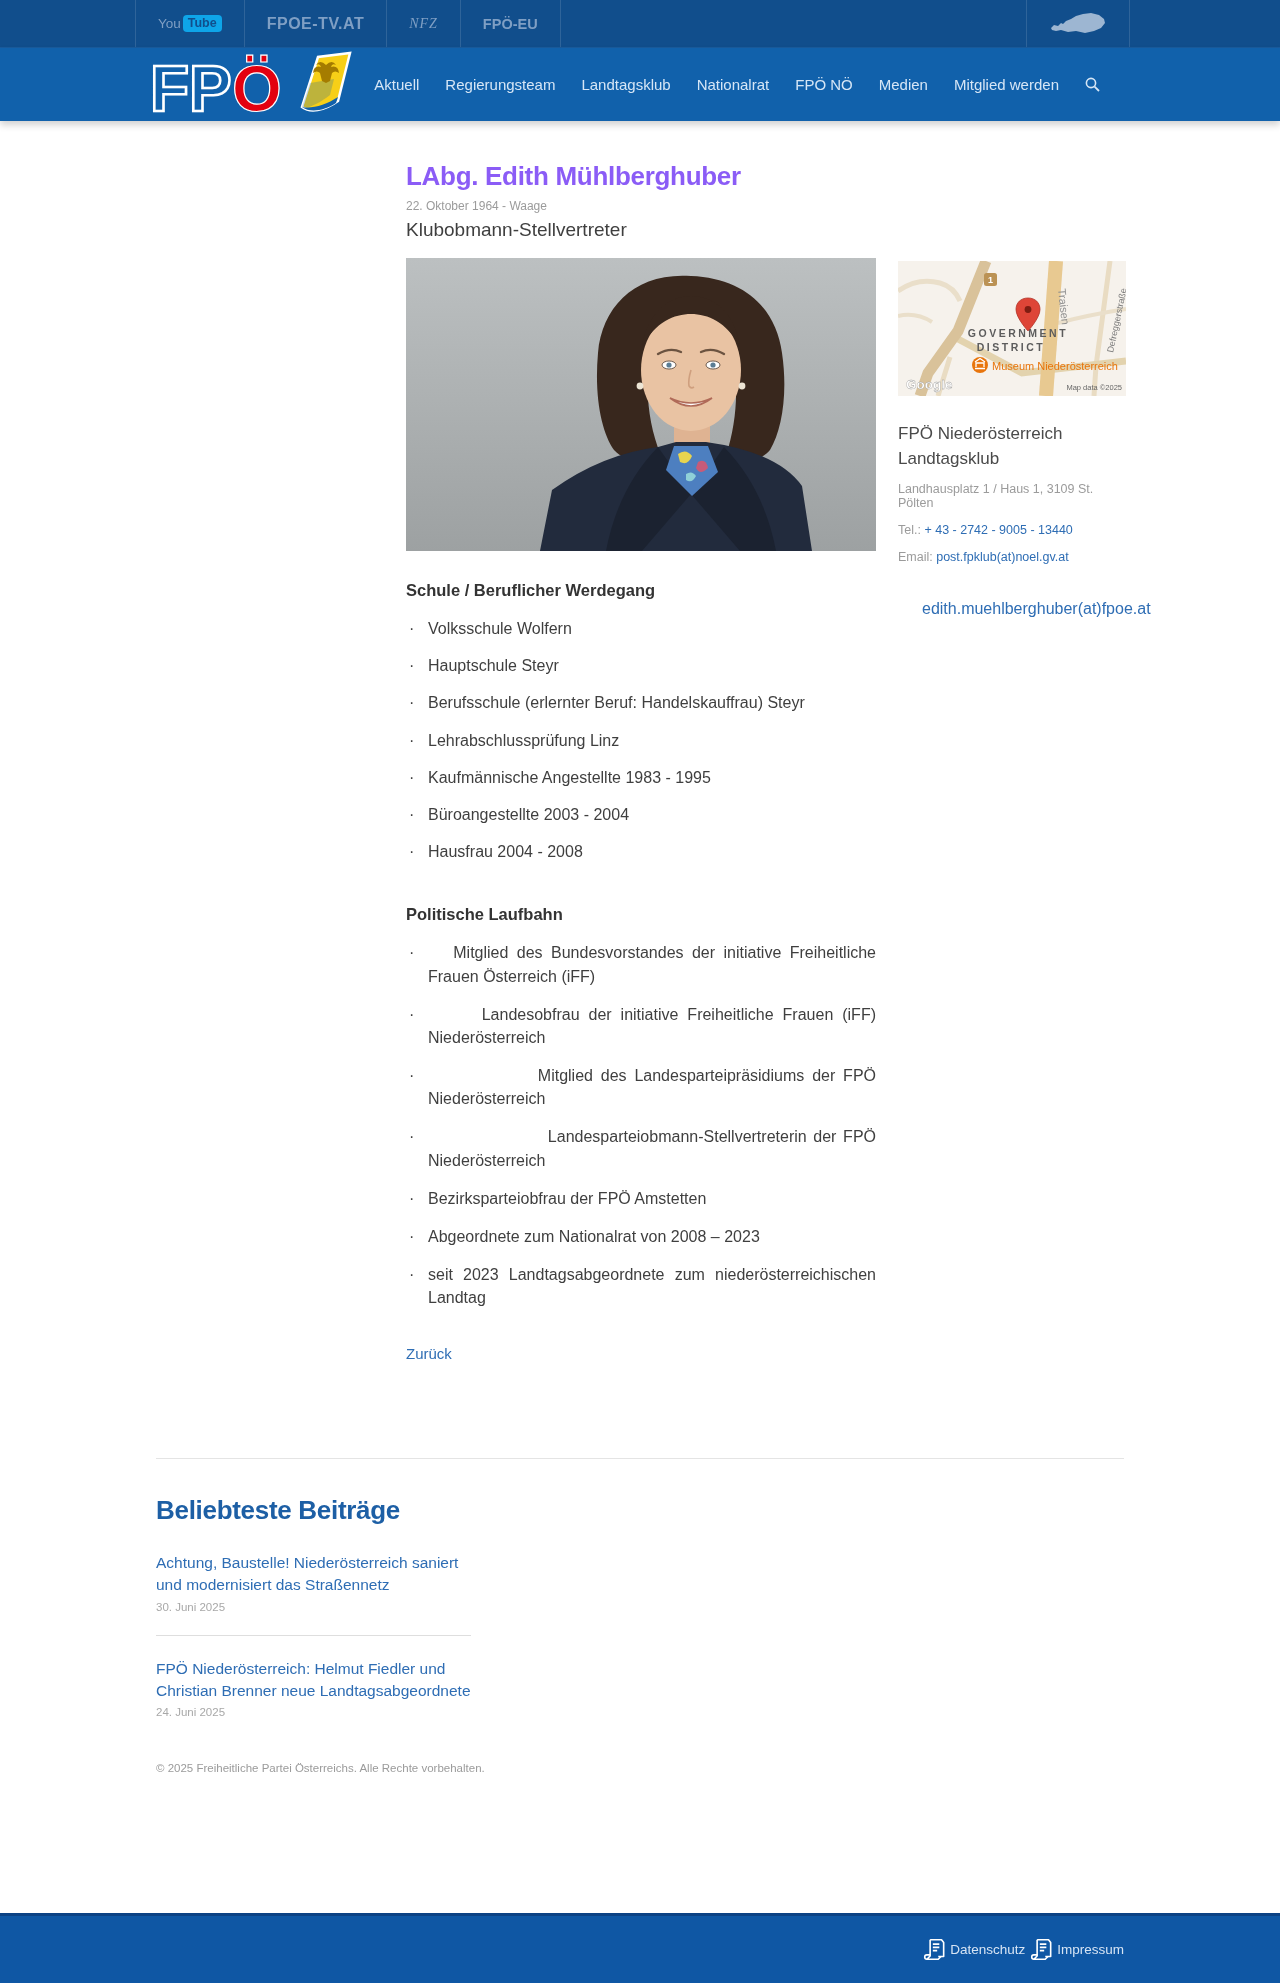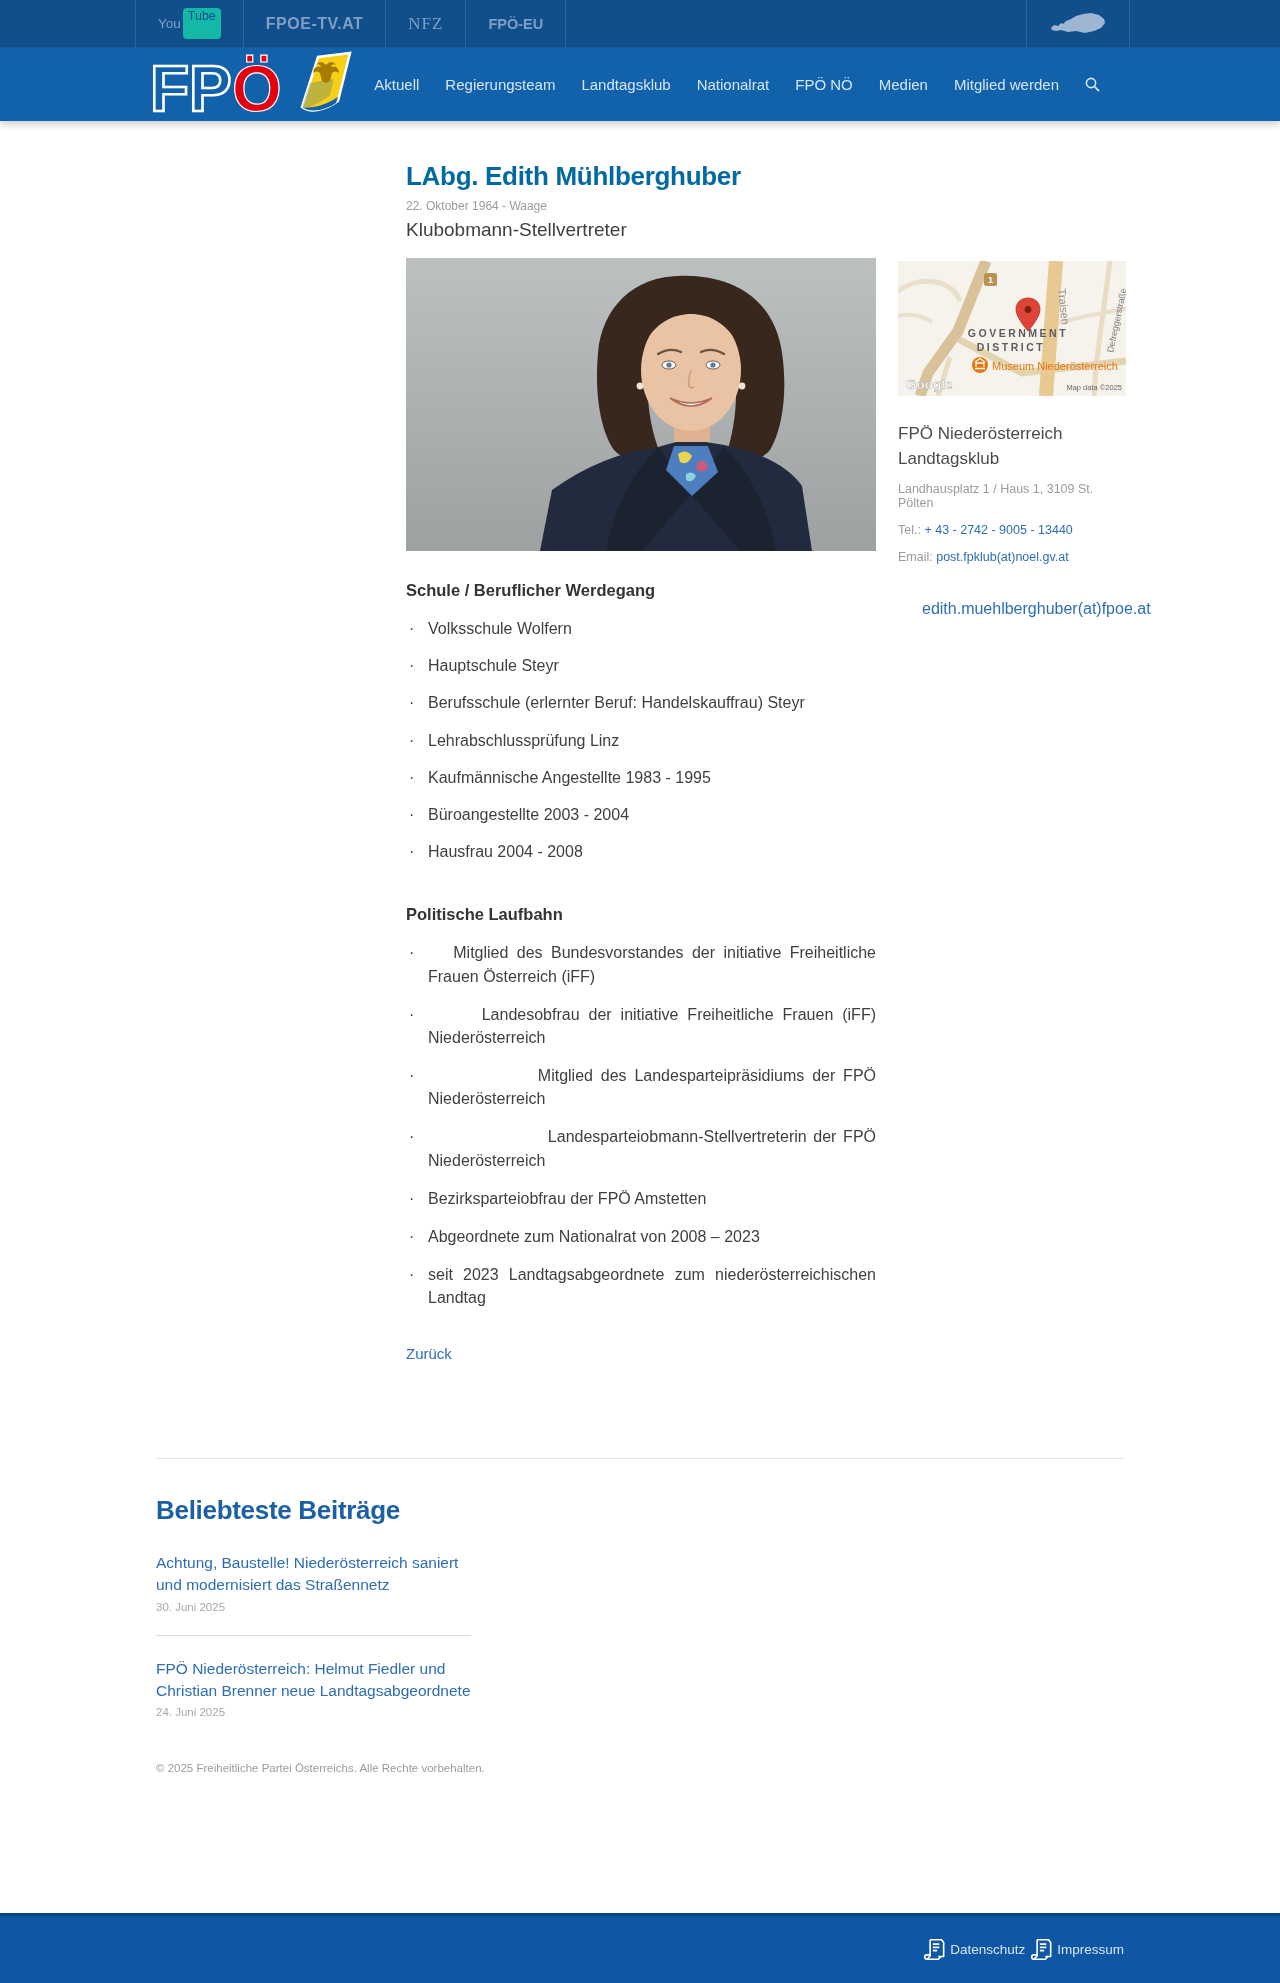--- a/index.html
+++ b/index.html
@@ -17,27 +17,27 @@
     height:48px; background:#114e8c; flex:none;
     display:flex; align-items:stretch; padding-left:135px;
     border-bottom:1px solid #1a5b9d;
   }
   .tb-cell {
     display:flex; align-items:center; padding:0 22px;
     border-left:1px solid rgba(255,255,255,.13);
     color:#7f9fc4; white-space:nowrap;
   }
   .tb-cell.tv { font-weight:bold; font-size:16px; letter-spacing:.5px; }
-  .tb-cell.nfz { font-family:"Liberation Serif", serif; font-size:17px; letter-spacing:1px; }
+  .tb-cell.nfz { font-family:"Liberation Serif", serif; font-size:14px; letter-spacing:1px;font-style:italic; }
   .tb-cell.eu { font-weight:bold; font-size:14.5px; }
   .tb-last-border { border-left:1px solid rgba(255,255,255,.13); }
   .yt-you { font-size:13.5px; color:#7f9fc4; margin-right:2px; }
   .yt-tube {
-    font-size:12.5px; font-weight:normal; color:#114e8c;
-    background:#14b8a6; border-radius:4px; padding:1px 5px 16px;
+    font-size:12.5px; font-weight:bold; color:#114e8c;
+    background:#0ea5e9; border-radius:4px; padding:1px 5px 2px;
   }
   .tb-spacer { flex:1; }
   .tb-austria { margin-right:150px; border-right:1px solid rgba(255,255,255,.13); }
 
   
   .navbar {
     height:73px; background:#1161ab; flex:none;
     display:flex; align-items:center;
     padding:0 180px 0 150px;
     box-shadow:0 4px 7px rgba(0,0,0,.18);
@@ -50,21 +50,21 @@
   }
   .menu a { color:#d6e6f6; white-space:nowrap; }
 
   
   .container { width:968px; margin:0 auto; flex:none; }
   .article { display:flex; gap:22px; padding:40px 0 0 250px; }
   .col-left { width:470px; flex:none; }
   .col-right { width:228px; flex:none; padding-top:100px; }
 
   h1.title {
-    margin:0; font-size:26px; font-weight:bold; color:#0369a1; letter-spacing:-.3px;
+    margin:0; font-size:26px; font-weight:bold; color:#8b5cf6; letter-spacing:-.3px;
   }
   .meta { margin-top:7px; font-size:12px; color:#9b9b9b; }
   .role { margin-top:6px; font-size:19px; color:#3f3f3f; }
   .photo { margin-top:17px; width:470px; height:293px; line-height:0; }
 
   h2.section {
     margin:30px 0 0; font-size:16.5px; font-weight:bold; color:#333;
   }
   h2.section.pol { margin-top:42px; }
   ul.blist { list-style:none; margin:17px 0 0; padding:0; font-size:16px; color:#3f3f3f; }

